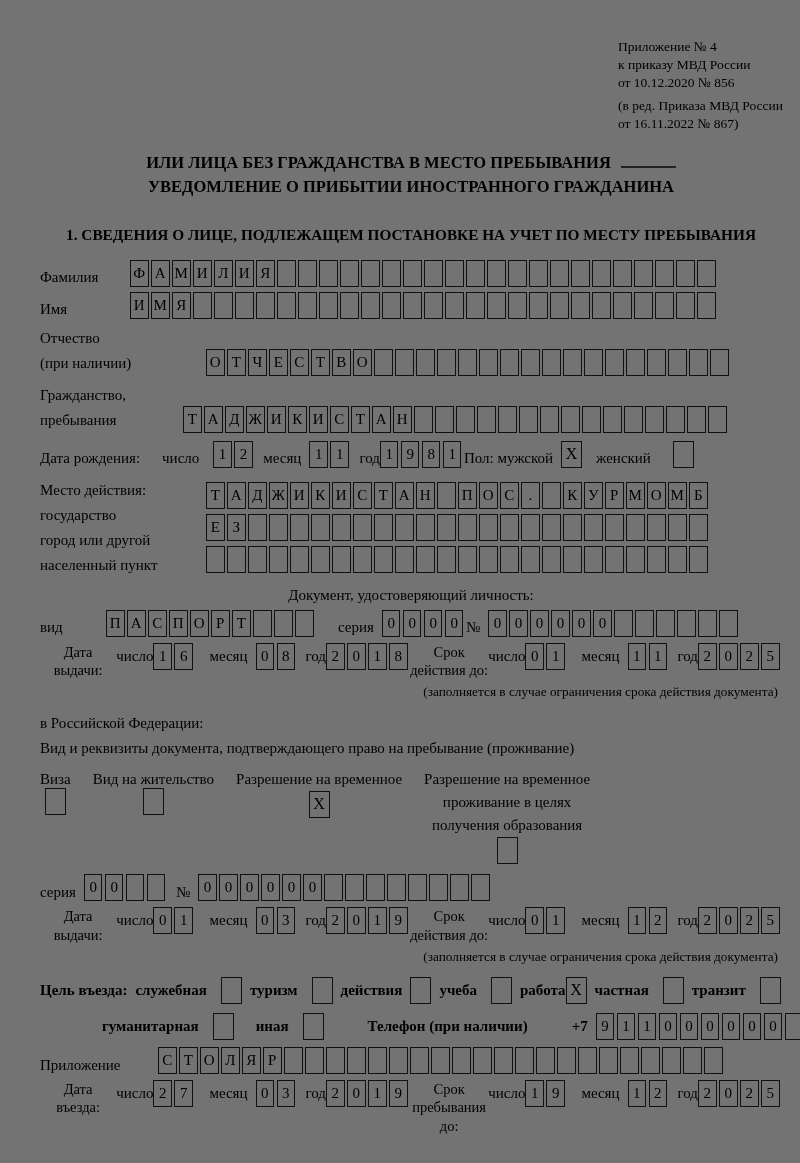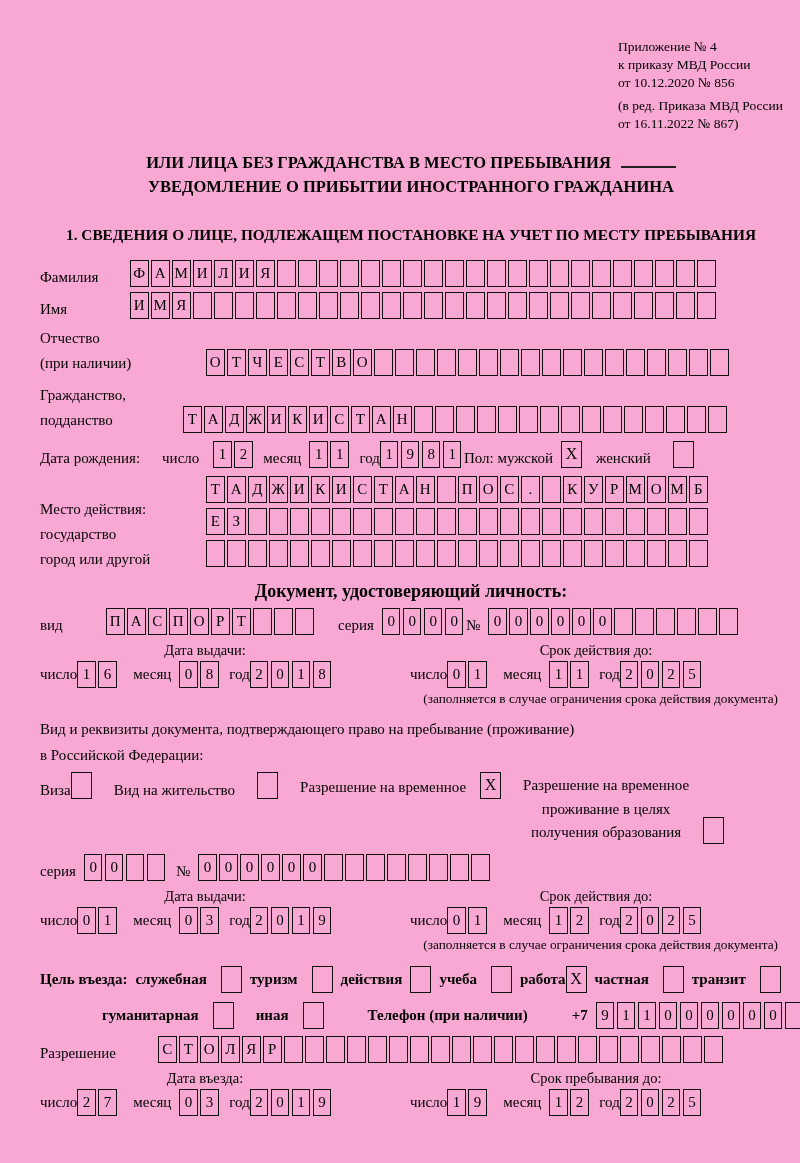--- a/index.html
+++ b/index.html
@@ -1,19 +1,19 @@
 <!DOCTYPE html>
 <html lang="ru"><head>
 <meta charset="utf-8">
 <style>
   * { box-sizing: border-box; }
   html,body { margin:0; padding:0; background:#fff; }
   body { font-family:"Liberation Serif", serif; color:#000; }
   .page {
-    width:800px; height:1163px; margin:0 auto; background:#f9a8d4;
+    width:800px; height:1163px; margin:0 auto; background:#737373;
     padding:38px 18px 10px 40px; overflow:hidden; position:relative;
     font-size:15px; line-height:1.25;
   }
   
   .hdr-block { margin-left:578px; width:185px; font-size:13.5px; line-height:1.35; }
   .hdr-block .amend { margin-top:4px; }
   .forma { text-align:right; font-weight:bold; font-size:15px; margin:26px 32px 0 0; letter-spacing:.5px; }
   .title { text-align:center; font-weight:bold; font-size:16.5px; line-height:1.45; margin-top:18px; }
   .blank-line { display:inline-block; width:55px; border-bottom:2px solid #222; height:14px; vertical-align:baseline; margin-left:10px; }
   .sec-heading { font-weight:bold; font-size:15.3px; margin-top:26px; text-align:center; white-space:nowrap; }
@@ -36,38 +36,38 @@
   .gap-m { width:14px; flex:0 0 auto; }
   .gap-l { width:22px; flex:0 0 auto; }
 
   .w-surname { width:90px; }
   .w-patr { width:166px; }
   .w-citiz { width:143px; }
   .w-birthpl { width:166px; }
 
   .stack-rows > .cells { margin-bottom:5px; }
 
-  .center-bold { text-align:center; font-weight:bold; font-size:18px; margin-top:8px; }
+  .center-bold { text-align:center; font-weight:normal; font-size:15px; margin-top:8px; }
 
   
   .dates { margin-top:6px; }
   .dates-cols { display:flex; }
-  .dcol { display:flex; flex-direction:column; }
+  .dcol { display:flex; }
   .dcol.left { width:370px; }
   .dcol.right { flex:1; }
   .dcap { text-align:center; font-size:14.5px; margin-bottom:2px; }
   .dcol.left .dcap { width:330px; }
   .dline { display:flex; align-items:flex-start; }
   .note-right { text-align:right; font-size:13.3px; margin-top:3px; padding-right:4px; }
 
   .para { margin-top:10px; line-height:1.7; }
 
   
   .permits { display:flex; align-items:flex-start; margin-top:4px; }
-  .permit-item { display:flex; align-items:flex-end; }
+  .permit-item { display:flex; align-items:center;flex-direction:column; }
   .permit-text { text-align:center; line-height:1.55; }
   .permits .lbl { padding-top:4px; }
 
   .purpose { display:flex; align-items:flex-start; margin-top:12px; }
   .purpose .lbl { padding-top:4px;font-weight:bold; }
 </style>
 </head>
 <body>
 
 <div class="page">
@@ -186,21 +186,21 @@
         <span class="cell"></span>
         <span class="cell"></span>
         <span class="cell"></span>
         <span class="cell"></span>
       </div>
   </div>
 
   <div class="row">
     <div class="lbl-col w-citiz">
       <div>Гражданство,</div>
-      <div>подданство</div>
+      <div>пребывания</div>
     </div>
     <div class="cells">
         <span class="cell">Т</span>
         <span class="cell">А</span>
         <span class="cell">Д</span>
         <span class="cell">Ж</span>
         <span class="cell">И</span>
         <span class="cell">К</span>
         <span class="cell">И</span>
         <span class="cell">С</span>
@@ -256,20 +256,21 @@
     <div class="lbl">женский</div>
     <div class="gap-l"></div>
     <span class="cb"></span>
   </div>
 
   <div class="row" style="margin-top:8px;">
     <div class="lbl-col w-birthpl">
       <div>Место действия:</div>
       <div>государство</div>
       <div>город или другой</div>
+      <div>населенный пункт</div>
     </div>
     <div class="stack-rows">
       <div class="cells">
           <span class="cell">Т</span>
           <span class="cell">А</span>
           <span class="cell">Д</span>
           <span class="cell">Ж</span>
           <span class="cell">И</span>
           <span class="cell">К</span>
           <span class="cell">И</span>
@@ -439,22 +440,22 @@
               <span class="cell">2</span>
               <span class="cell">5</span>
             </div>
         </div>
       </div>
     </div>
     <div class="note-right">(заполняется в случае ограничения срока действия документа)</div>
   </div>
 
   <div class="para">
+    <div>в Российской Федерации:</div>
     <div>Вид и реквизиты документа, подтверждающего право на пребывание (проживание)</div>
-    <div>в Российской Федерации:</div>
   </div>
 
   <div class="permits">
     <div class="permit-item">
       <div class="lbl">Виза</div>
       <span class="cb"></span>
     </div>
     <div class="gap-l"></div>
     <div class="permit-item">
       <div class="lbl">Вид на жительство</div>
@@ -621,21 +622,21 @@
         <span class="cell">0</span>
         <span class="cell">0</span>
         <span class="cell">0</span>
         <span class="cell">0</span>
         <span class="cell">0</span>
         <span class="cell"></span>
       </div>
   </div>
 
   <div class="row" style="margin-top:7px;">
-    <div class="lbl" style="width:118px;">Разрешение</div>
+    <div class="lbl" style="width:118px;">Приложение</div>
     <div class="cells">
         <span class="cell">С</span>
         <span class="cell">Т</span>
         <span class="cell">О</span>
         <span class="cell">Л</span>
         <span class="cell">Я</span>
         <span class="cell">Р</span>
         <span class="cell"></span>
         <span class="cell"></span>
         <span class="cell"></span>

